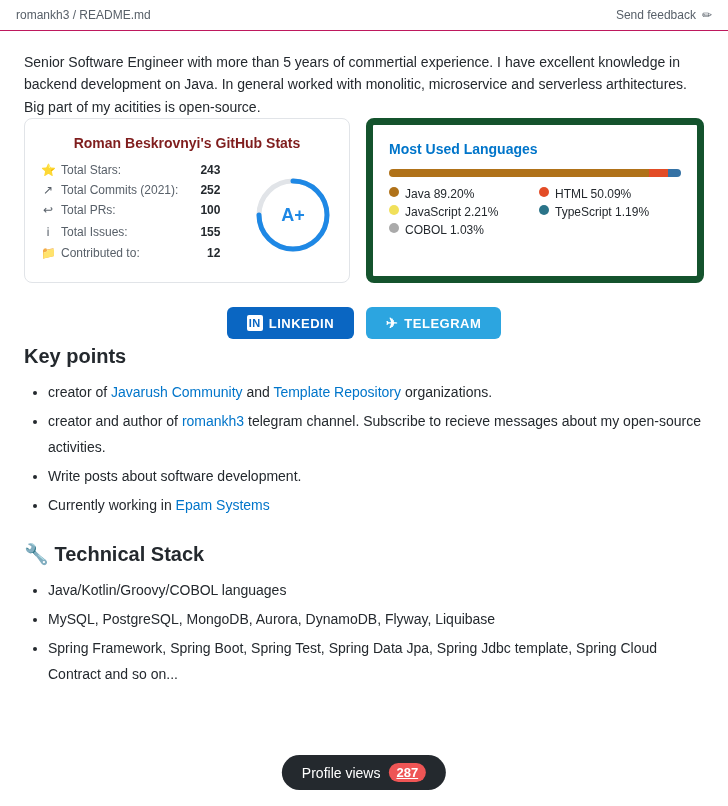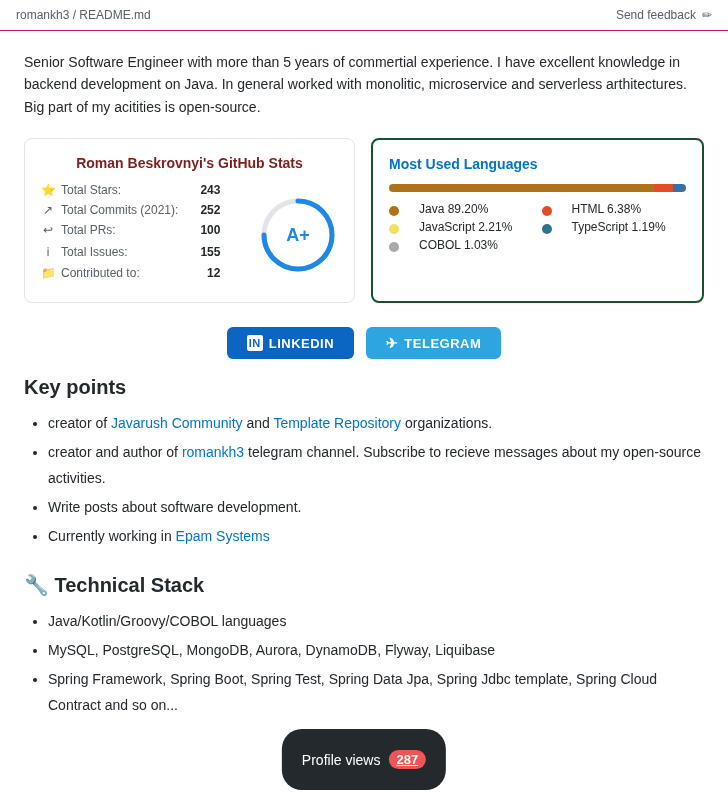--- a/index.html
+++ b/index.html
@@ -36,21 +36,20 @@
       font-size: 32px;
       font-weight: 600;
       margin-bottom: 16px;
       display: flex;
       align-items: center;
       gap: 8px;
     }
     .intro-text {
       font-size: 14px;
       line-height: 1.6;
-      margin-bottom: 20px;
       color: #24292e;
     }
     .stats-section {
       display: flex;
       gap: 16px;
       margin-bottom: 24px;
       flex-wrap: wrap;
     }
     .github-stats-card {
       border: 1px solid #e1e4e8;
@@ -81,21 +80,21 @@
       margin-bottom: 6px;
     }
     .stats-row .icon-small {
       width: 14px;
       text-align: center;
       color: #586069;
     }
     .stats-label { color: #586069; }
     .stats-value { font-weight: 600; margin-left: auto; padding-left: 16px; }
     .languages-card {
-      border: 2px solid #14532d;
+      border: 7px solid #14532d;
       border-radius: 8px;
       padding: 16px;
       flex: 1;
       min-width: 260px;
     }
     .languages-card h3 {
       color: #0075ca;
       font-size: 14px;
       font-weight: 600;
       margin-bottom: 12px;
@@ -107,34 +106,34 @@
       margin-bottom: 10px;
     }
     .lang-grid {
       display: grid;
       grid-template-columns: 1fr 1fr;
       gap: 4px 8px;
       font-size: 12px;
     }
     .lang-item {
       display: flex;
-      align-items: flex-end;
-      gap: 20px;
+      align-items: flex-start;
+      gap: 6px;
     }
     .lang-dot {
       width: 10px;
       height: 10px;
       border-radius: 50%;
       flex-shrink: 0;
     }
     .buttons-section {
       display: flex;
       justify-content: center;
       gap: 12px;
-      margin-bottom: 17px;
+      margin-bottom: 6px;
       flex-wrap: wrap;
     }
     .btn-linkedin {
       background: #0a66c2;
       color: white;
       border: none;
       border-radius: 6px;
       padding: 8px 20px;
       font-size: 13px;
       font-weight: 700;
@@ -186,21 +185,21 @@
     ul li { margin-bottom: 4px; }
     a { color: #0075ca; text-decoration: none; }
     .profile-views-bar {
       position: fixed;
       bottom: 16px;
       left: 50%;
       transform: translateX(-50%);
       background: #24292e;
       color: white;
       border-radius: 20px;
-      padding: 21px 20px;
+      padding: 8px 20px;
       font-size: 14px;
       display: flex;
       align-items: center;
       gap: 8px;
     }
     .profile-views-count {
       background: #e55;
       border-radius: 10px;
       padding: 2px 8px;
       font-weight: 700;
@@ -309,21 +308,21 @@
       <h3>Most Used Languages</h3>
       <div class="lang-bar"></div>
       <div class="lang-grid">
 
       <div class="lang-item">
       <span class="lang-dot" style="background:#b07219"></span>
       <span>Java 89.20%</span>
     </div>
           <div class="lang-item">
       <span class="lang-dot" style="background:#e34c26"></span>
-      <span>HTML 6.38%</span>
+      <span>HTML 50.09%</span>
     </div>
           <div class="lang-item">
       <span class="lang-dot" style="background:#f1e05a"></span>
       <span>JavaScript 2.21%</span>
     </div>
           <div class="lang-item">
       <span class="lang-dot" style="background:#2b7489"></span>
       <span>TypeScript 1.19%</span>
     </div>
           <div class="lang-item">

